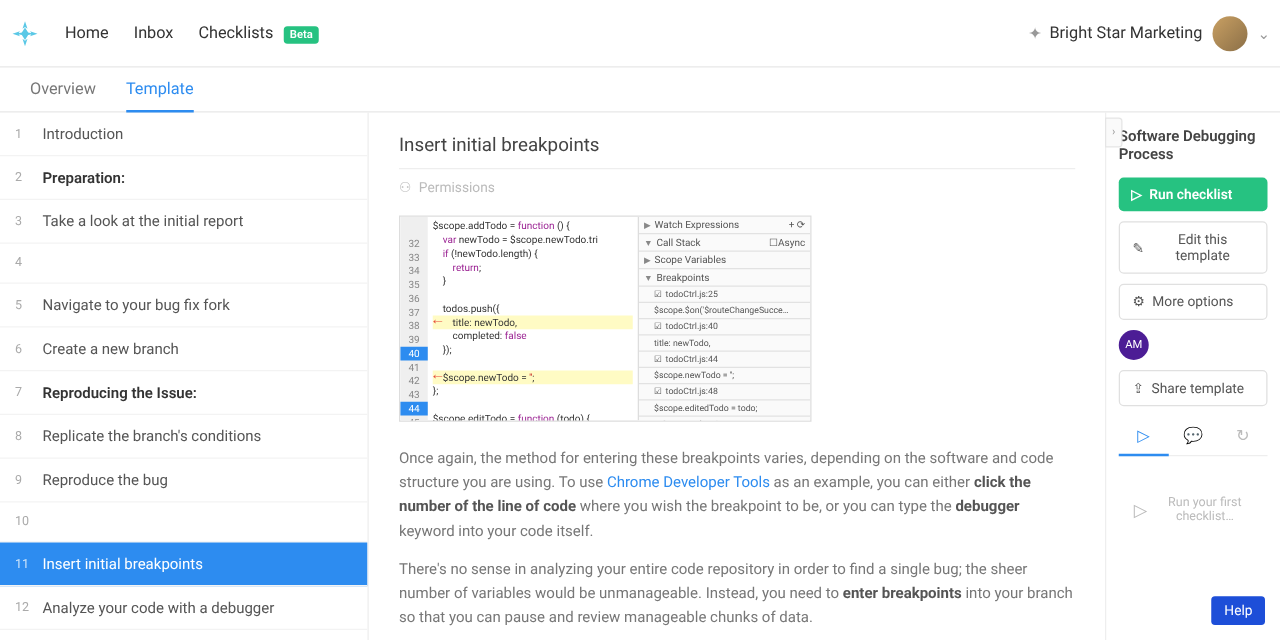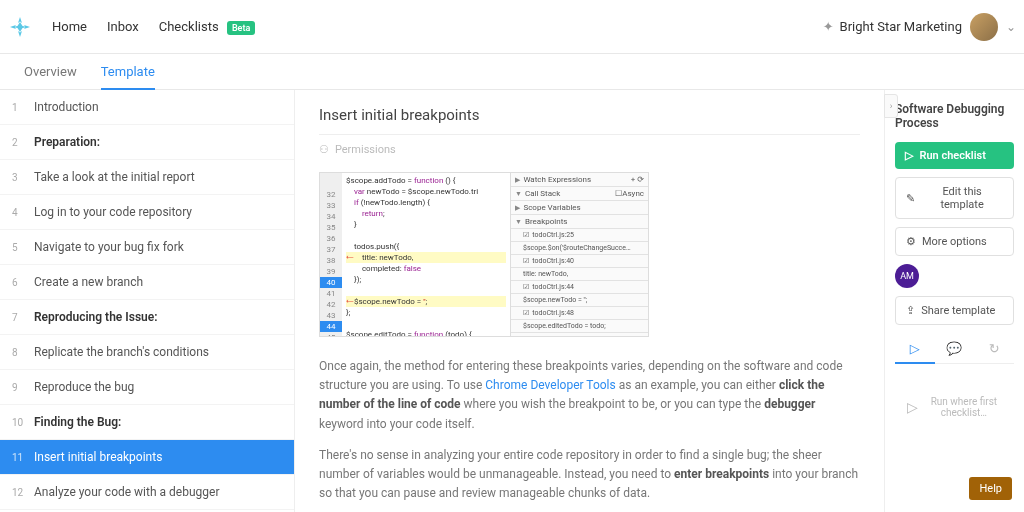--- a/index.html
+++ b/index.html
@@ -57,21 +57,21 @@
 .btn{display:flex;align-items:center;width:100%;font-size:11px;padding:7px 10px;border-radius:4px;margin-bottom:8px;cursor:pointer;border:1px solid #e0e0e0;background:#fff;color:#555}
 .btn.primary{background:#26c281;color:#fff;border:none;font-weight:600}
 .btn-icon{margin-right:6px;font-size:11px}
 .avatar-small{width:24px;height:24px;border-radius:50%;background:#4c1d95;color:#fff;font-size:9px;display:flex;align-items:center;justify-content:center;margin:8px 0}
 .right-tabs{display:flex;margin-top:10px;border-bottom:1px solid #eee}
 .right-tab{flex:1;text-align:center;padding:6px 0;font-size:13px;color:#bbb;cursor:pointer}
 .right-tab.active{color:#2d8cf0;border-bottom:2px solid #2d8cf0;margin-bottom:-1px}
 .search-box{margin-top:8px;width:100%;border:none;font-size:11px;color:#aaa;padding:4px 0;outline:none}
 .empty-state{margin-top:20px;text-align:center;color:#bbb;font-size:10px;padding:12px;display:flex;align-items:center;justify-content:center}
 .empty-state .pl{margin-right:8px;font-size:14px}
-.help-btn{position:absolute;bottom:12px;right:12px;background:#a16207;color:#fff;font-size:11px;padding:5px 10px;border-radius:3px;cursor:pointer;border:none}
+.help-btn{position:absolute;bottom:12px;right:12px;background:#1d4ed8;color:#fff;font-size:11px;padding:5px 10px;border-radius:3px;cursor:pointer;border:none}
 .collapse-handle{position:absolute;left:-1px;top:4px;width:14px;height:24px;background:#fafafa;border:1px solid #e5e5e5;border-radius:0 3px 3px 0;display:flex;align-items:center;justify-content:center;font-size:9px;color:#999;cursor:pointer}
 </style>
 </head>
 <body>
 
 <div class="top-bar">
   <div class="logo">
     <svg viewBox="0 0 24 24">
         <path d="M12 2 L14 8 L12 6.5 L10 8 Z M2 12 L8 10 L6.5 12 L8 14 Z M22 12 L16 14 L17.5 12 L16 10 Z M12 22 L10 16 L12 17.5 L14 16 Z M12 7 L14.5 11 L19 12 L14.5 13 L12 17 L9.5 13 L5 12 L9.5 11 Z" fill="#5ac8e6"></path>
       </svg>
@@ -105,21 +105,20 @@
         <div class="step heading">
           <span class="step-num">2</span>
           <span class="step-title">Preparation:</span>
         </div>
         <div class="step">
           <span class="step-num">3</span>
           <span class="step-title">Take a look at the initial report</span>
         </div>
         <div class="step">
           <span class="step-num">4</span>
-          <span class="step-title">Log in to your code repository</span>
         </div>
         <div class="step">
           <span class="step-num">5</span>
           <span class="step-title">Navigate to your bug fix fork</span>
         </div>
         <div class="step">
           <span class="step-num">6</span>
           <span class="step-title">Create a new branch</span>
         </div>
         <div class="step heading">
@@ -129,21 +128,20 @@
         <div class="step">
           <span class="step-num">8</span>
           <span class="step-title">Replicate the branch's conditions</span>
         </div>
         <div class="step">
           <span class="step-num">9</span>
           <span class="step-title">Reproduce the bug</span>
         </div>
         <div class="step heading">
           <span class="step-num">10</span>
-          <span class="step-title">Finding the Bug:</span>
         </div>
         <div class="step active">
           <span class="step-num">11</span>
           <span class="step-title">Insert initial breakpoints</span>
         </div>
         <div class="step">
           <span class="step-num">12</span>
           <span class="step-title">Analyze your code with a debugger</span>
         </div>
       </div>
@@ -271,18 +269,18 @@
       <span class="btn-icon">⇪</span>
       <span>Share template</span>
     </button>
     <div class="right-tabs">
       <div class="right-tab active">▷</div>
       <div class="right-tab">💬</div>
       <div class="right-tab">↻</div>
     </div>
     <div class="empty-state">
       <span class="pl">▷</span>
-      <span>Run where first checklist…</span>
+      <span>Run your first checklist…</span>
     </div>
     <button class="help-btn">Help</button>
   </div>
 
 </div>
 
 </body></html>

